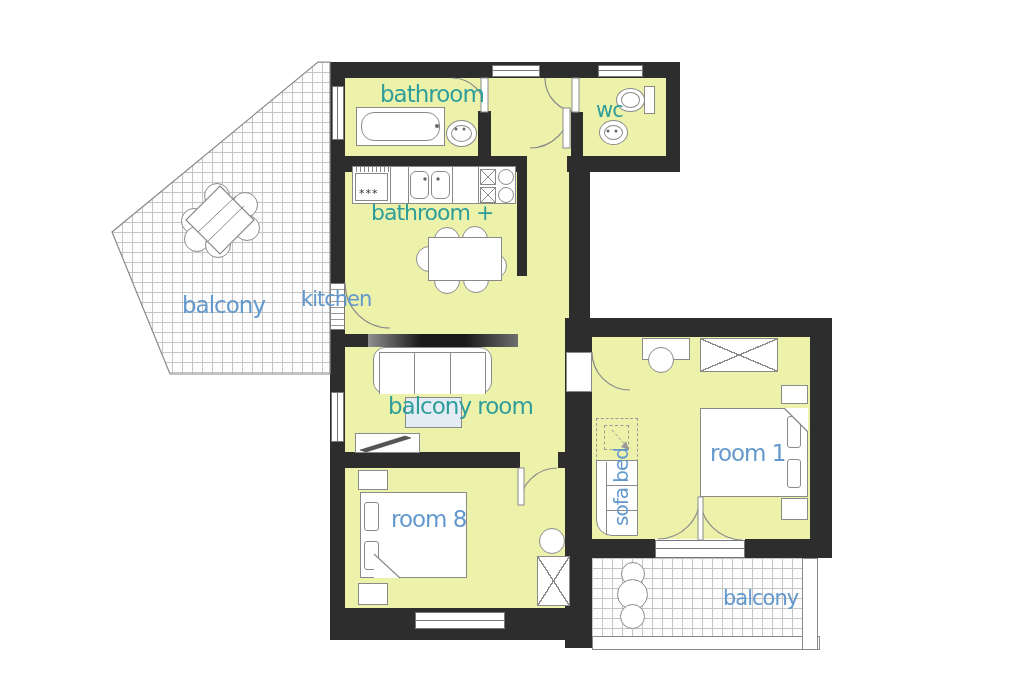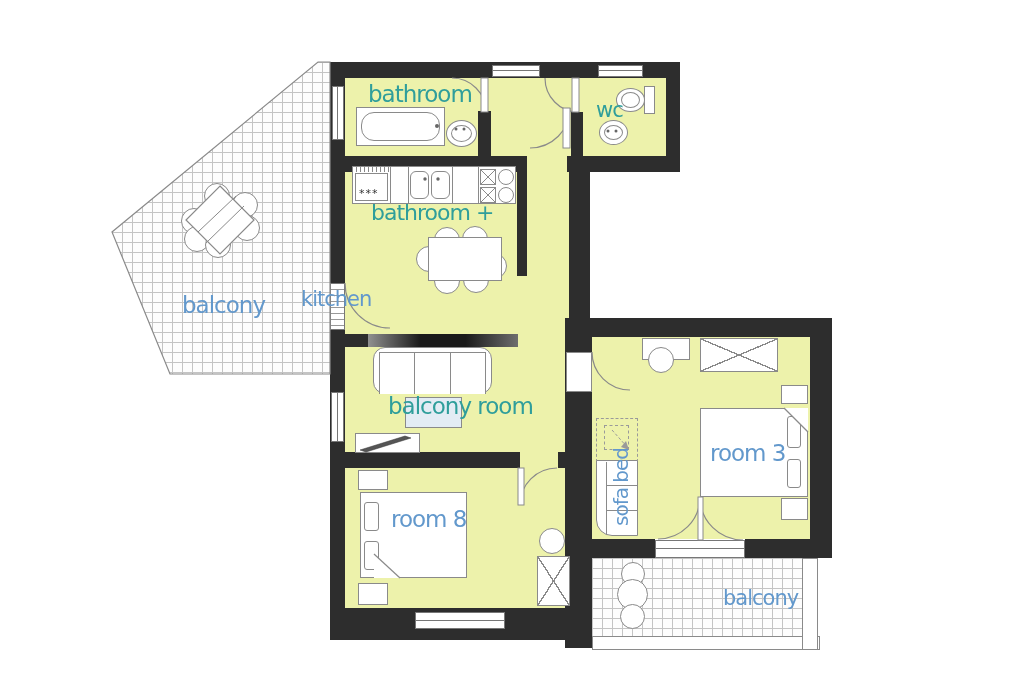--- a/index.html
+++ b/index.html
@@ -214,24 +214,24 @@
       <circle cx="437" cy="126" r="2"></circle>
       <circle cx="456" cy="129" r="1.5"></circle>
         <circle cx="464" cy="129" r="1.5"></circle>
       <circle cx="608" cy="131" r="1.5"></circle>
         <circle cx="616" cy="131" r="1.5"></circle>
       <circle cx="425" cy="179" r="1.7"></circle>
         <circle cx="438" cy="179" r="1.7"></circle>
     </g>
   </svg>
 
-  <div class="lbl teal" style="left:368px;top:83px;font-size:23px">bathroom</div>
+  <div class="lbl teal" style="left:380px;top:83px;font-size:23px">bathroom</div>
   <div class="lbl teal" style="left:596px;top:100px;font-size:21px">wc</div>
   <div class="lbl teal" style="left:371px;top:202px;font-size:22px">bathroom +</div>
   <div class="lbl blue" style="left:301px;top:289px;font-size:21px">kitchen</div>
   <div class="lbl blue" style="left:182px;top:294px;font-size:23px">balcony</div>
   <div class="lbl teal" style="left:388px;top:395px;font-size:23px">balcony room</div>
-  <div class="lbl blue" style="left:710px;top:442px;font-size:23px">room 3</div>
+  <div class="lbl blue" style="left:710px;top:442px;font-size:23px">room 1</div>
   <div class="lbl blue" style="left:391px;top:508px;font-size:23px">room 8</div>
   <div class="lbl blue" style="left:571px;top:477px;width:100px;height:20px;font-size:20px;text-align:center;transform:rotate(-90deg)">sofa bed</div>
   <div class="lbl blue" style="left:723px;top:588px;font-size:21px">balcony</div>
 
 </div>
 
 </body></html>

